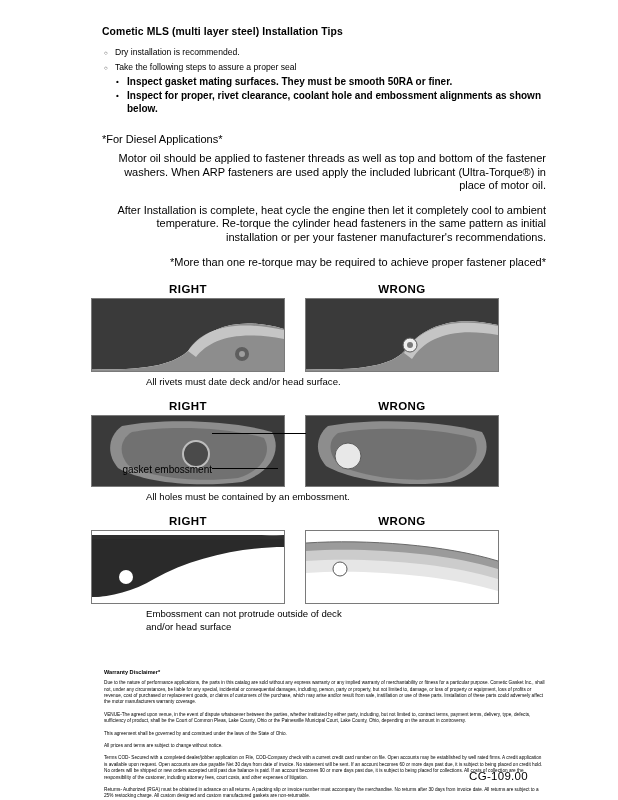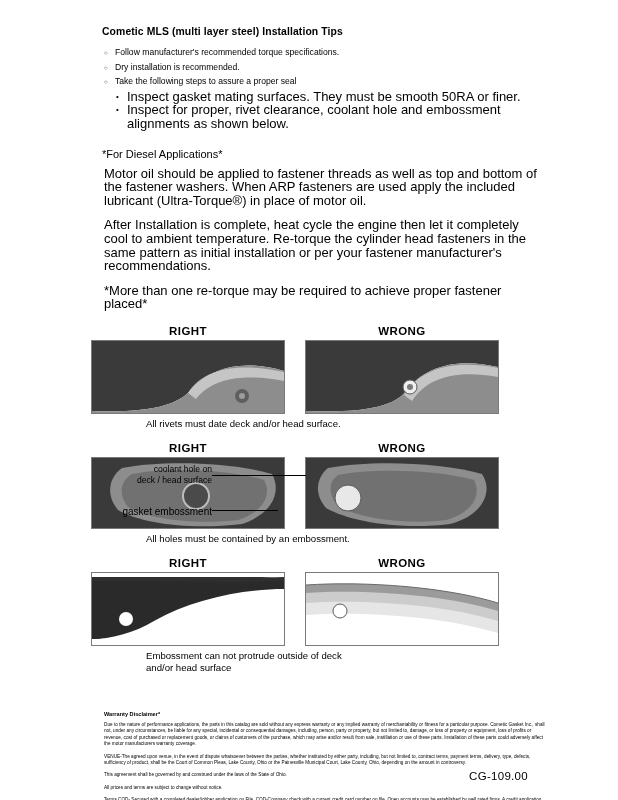--- a/index.html
+++ b/index.html
@@ -57,39 +57,41 @@
     font-size: 6px;
     line-height: 15px;
   }
   ul.lvl2 {
     list-style: none;
     margin: 1px 0 0 0;
     padding: 0;
   }
   ul.lvl2 > li {
     position: relative;
-    font-size: 13px;
+    font-size: 10px;
     line-height: 13.6px;
     padding-left: 12px;
+    font-weight: bold;
   }
   ul.lvl2 > li::before {
     content: "\2022";
     position: absolute;
     left: 1px;
     top: 0;
     font-size: 8px;
     line-height: 14px;
   }
 
   
   p.body {
-    font-size: 13px;
+    font-size: 11px;
     line-height: 13.6px;
     margin: 0 0 11px 60px;
     max-width: 470px;
+    text-align: right;
   }
   p.body.last { margin-bottom: 0; }
 
   
   .figures {
     margin: 14px 0 0 0;
     position: relative;
   }
   .fig-row {
     display: flex;
@@ -175,23 +177,20 @@
   }
 </style>
 </head>
 <body>
 
 <div class="page">
 
   <h1 class="title">Cometic MLS (multi layer steel) Installation Tips</h1>
 
   <ul class="lvl1">
-    <li>
-      <span>Follow manufacturer's recommended torque specifications.</span>
-    </li>
     <li>
       <span>Dry installation is recommended.</span>
     </li>
     <li>
       <span>Take the following steps to assure a proper seal</span>
       <ul class="lvl2">
         <li>
           <span>Inspect gasket mating surfaces.  They must be smooth 50RA or finer.</span>
         </li>
         <li>
@@ -233,24 +232,20 @@
             <path d="M98,54 C114,28 146,18 192,27 L192,36 C148,28 120,38 106,60 Z" fill="#cfcfcf" opacity="0.85"></path>
             <circle cx="104" cy="46" r="7" fill="#efefef" stroke="#5a5a5a" stroke-width="1"></circle>
             <circle cx="104" cy="46" r="3" fill="#7a7a7a"></circle>
           </svg>
         </div>
       </div>
     </div>
     <div class="caption">All rivets must date deck and/or head surface.</div>
 
     <div class="row2-wrap">
-      <div class="annots">
-        <div>coolant hole on</div>
-        <div>deck / head surface</div>
-      </div>
       <div class="annot-2">
         <span>gasket embossment</span>
       </div>
       <div class="leader" style="left:168px; top:33px; width:94px;"></div>
       <div class="leader" style="left:168px; top:68px; width:66px;"></div>
 
       <div class="fig-row">
         <div class="fig-col">
           <div class="fig-label">RIGHT</div>
           <div class="fig-box tall">

